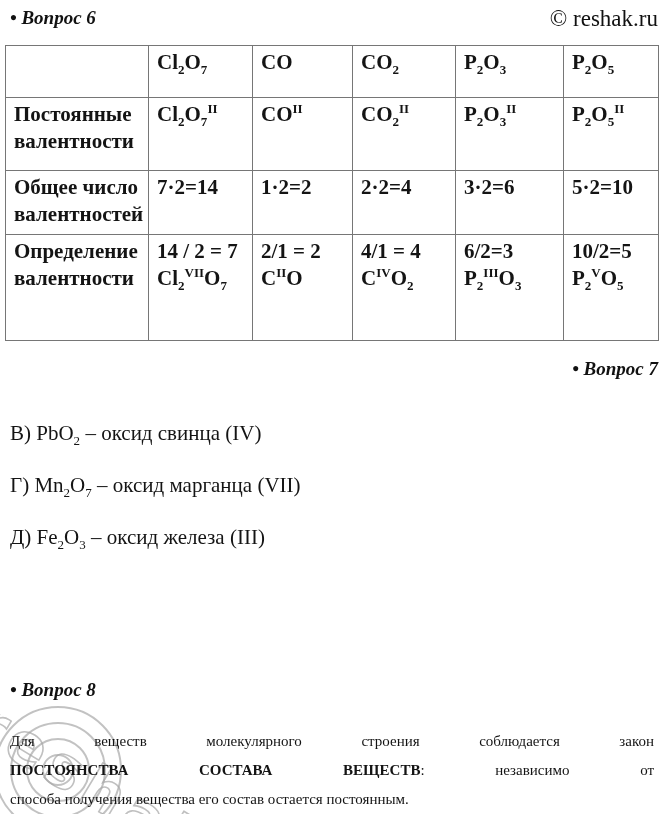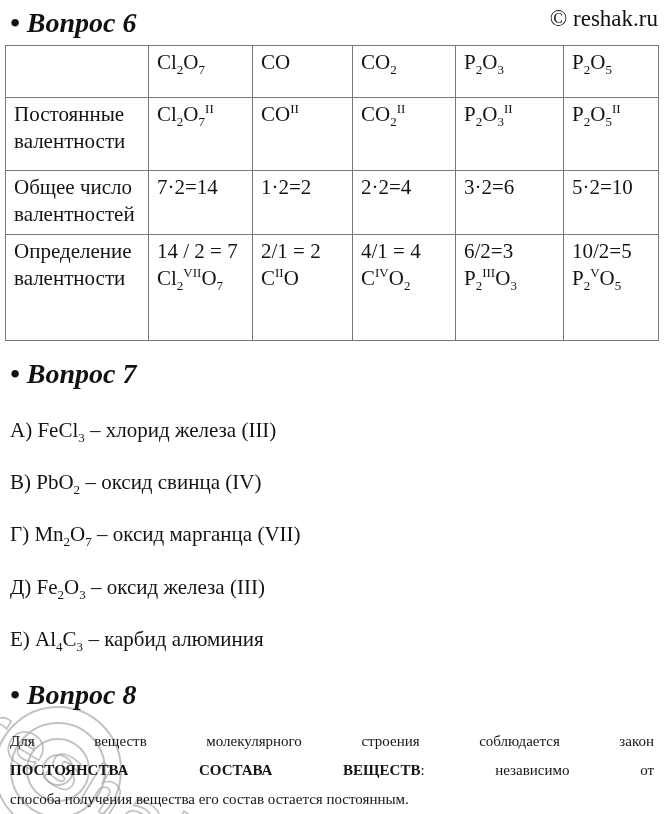--- a/index.html
+++ b/index.html
@@ -10,55 +10,56 @@
     height: 814px;
     background: #ffffff;
     font-family: "Liberation Serif", serif;
     color: #141414;
     overflow: hidden;
   }
   .content { position: relative; z-index: 1; }
 
   
   .q-title {
-    font-size: 28px;
+    font-size: 19px;
     font-weight: bold;
     font-style: italic;
     color: #111111;
     white-space: nowrap;
   }
   #q6-title { position: absolute; left: 10px; top: 7px; }
   #brand    { position: absolute; right: 6px; top: 6px; font-size: 23px; font-style: normal; font-weight: normal; }
 
   
   table.valence {
     position: absolute;
     left: 5px; top: 45px;
     width: 653px;
     border-collapse: collapse;
     table-layout: fixed;
     font-size: 21px;
+    font-weight: bold;
   }
   table.valence td {
     border: 1px solid #767676;
     vertical-align: top;
     padding: 3px 6px 3px 8px;
     line-height: 1.3;
     overflow: hidden;
   }
   tr.r1 { height: 52px; }
   tr.r2 { height: 73px; }
   tr.r3 { height: 64px; }
   tr.r4 { height: 106px; }
   sub { font-size: 0.62em; }
   sup { font-size: 0.62em; }
 
   
   #q7-block { position: absolute; left: 10px; top: 358px; width: 648px; }
-  #q7-block .q-title { margin-bottom: 27px; }
+  #q7-block .q-title { margin-bottom: 40px; text-align: right; }
   .compound-item {
     font-size: 21px;
     line-height: 27px;
     margin-bottom: 18px;
     white-space: nowrap;
   }
 
   
   #q8-title { position: absolute; left: 10px; top: 679px; }
   #q8-paragraph {
@@ -150,25 +151,23 @@
         <td>2/1 = 2<br>C<sup>II</sup>O</td>
         <td>4/1 = 4<br>C<sup>IV</sup>O<sub>2</sub></td>
         <td>6/2=3<br>P<sub>2</sub><sup>III</sup>O<sub>3</sub></td>
         <td>10/2=5<br>P<sub>2</sub><sup>V</sup>O<sub>5</sub></td>
       </tr>
     </tbody>
       </table>
 
     <div id="q7-block">
       <div class="q-title">• Вопрос 7</div>
-      <div class="compound-item">А) FeCl<sub>3</sub> – хлорид железа (III)</div>
       <div class="compound-item">В) PbO<sub>2</sub> – оксид свинца (IV)</div>
       <div class="compound-item">Г) Mn<sub>2</sub>O<sub>7</sub> – оксид марганца (VII)</div>
       <div class="compound-item">Д) Fe<sub>2</sub>O<sub>3</sub> – оксид железа (III)</div>
-      <div class="compound-item">Е) Al<sub>4</sub>C<sub>3</sub> – карбид алюминия</div>
     </div>
 
     <div class="q-title" id="q8-title">• Вопрос 8</div>
     <div id="q8-paragraph">
       <div class="p-line">Для веществ молекулярного строения соблюдается закон</div>
       <div class="p-line"><b>ПОСТОЯНСТВА СОСТАВА ВЕЩЕСТВ</b>: независимо от</div>
       <div class="p-line last">способа получения вещества его состав остается постоянным.</div>
     </div>
 
   </div>

